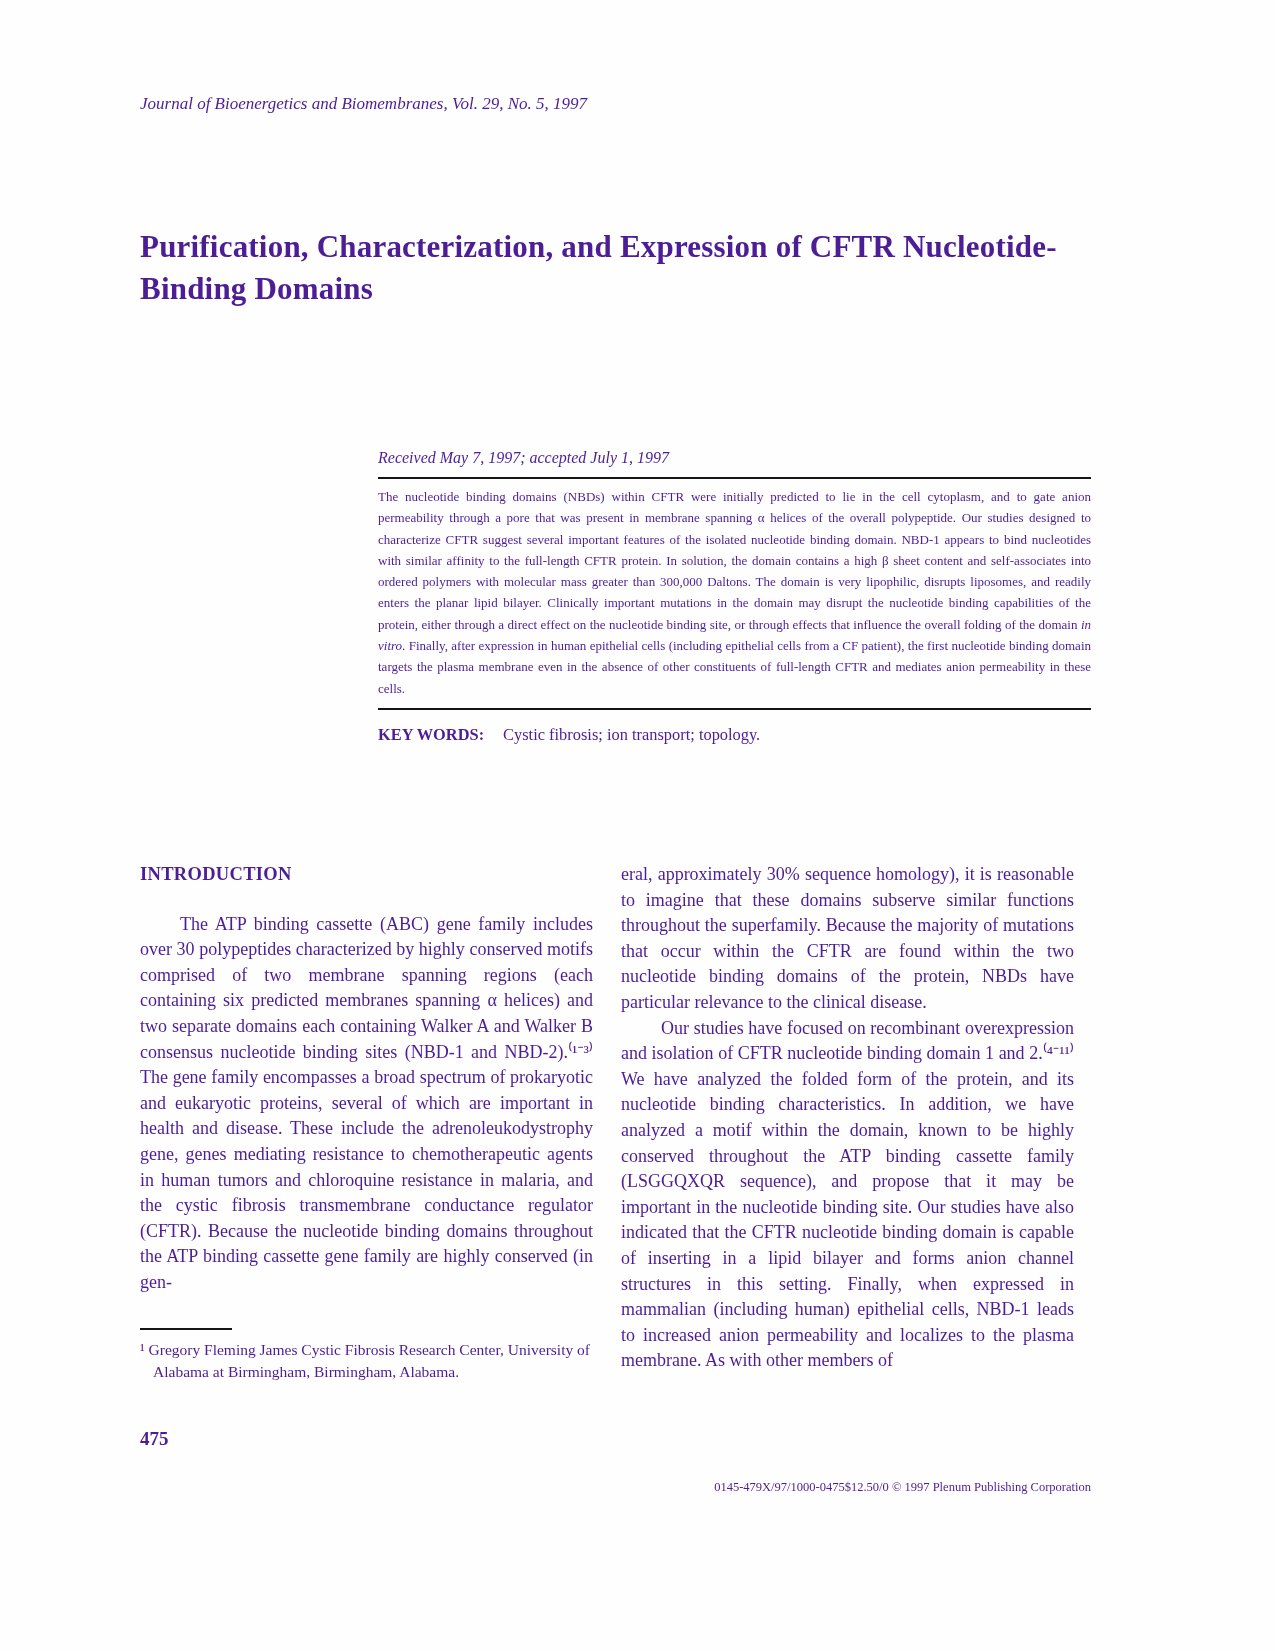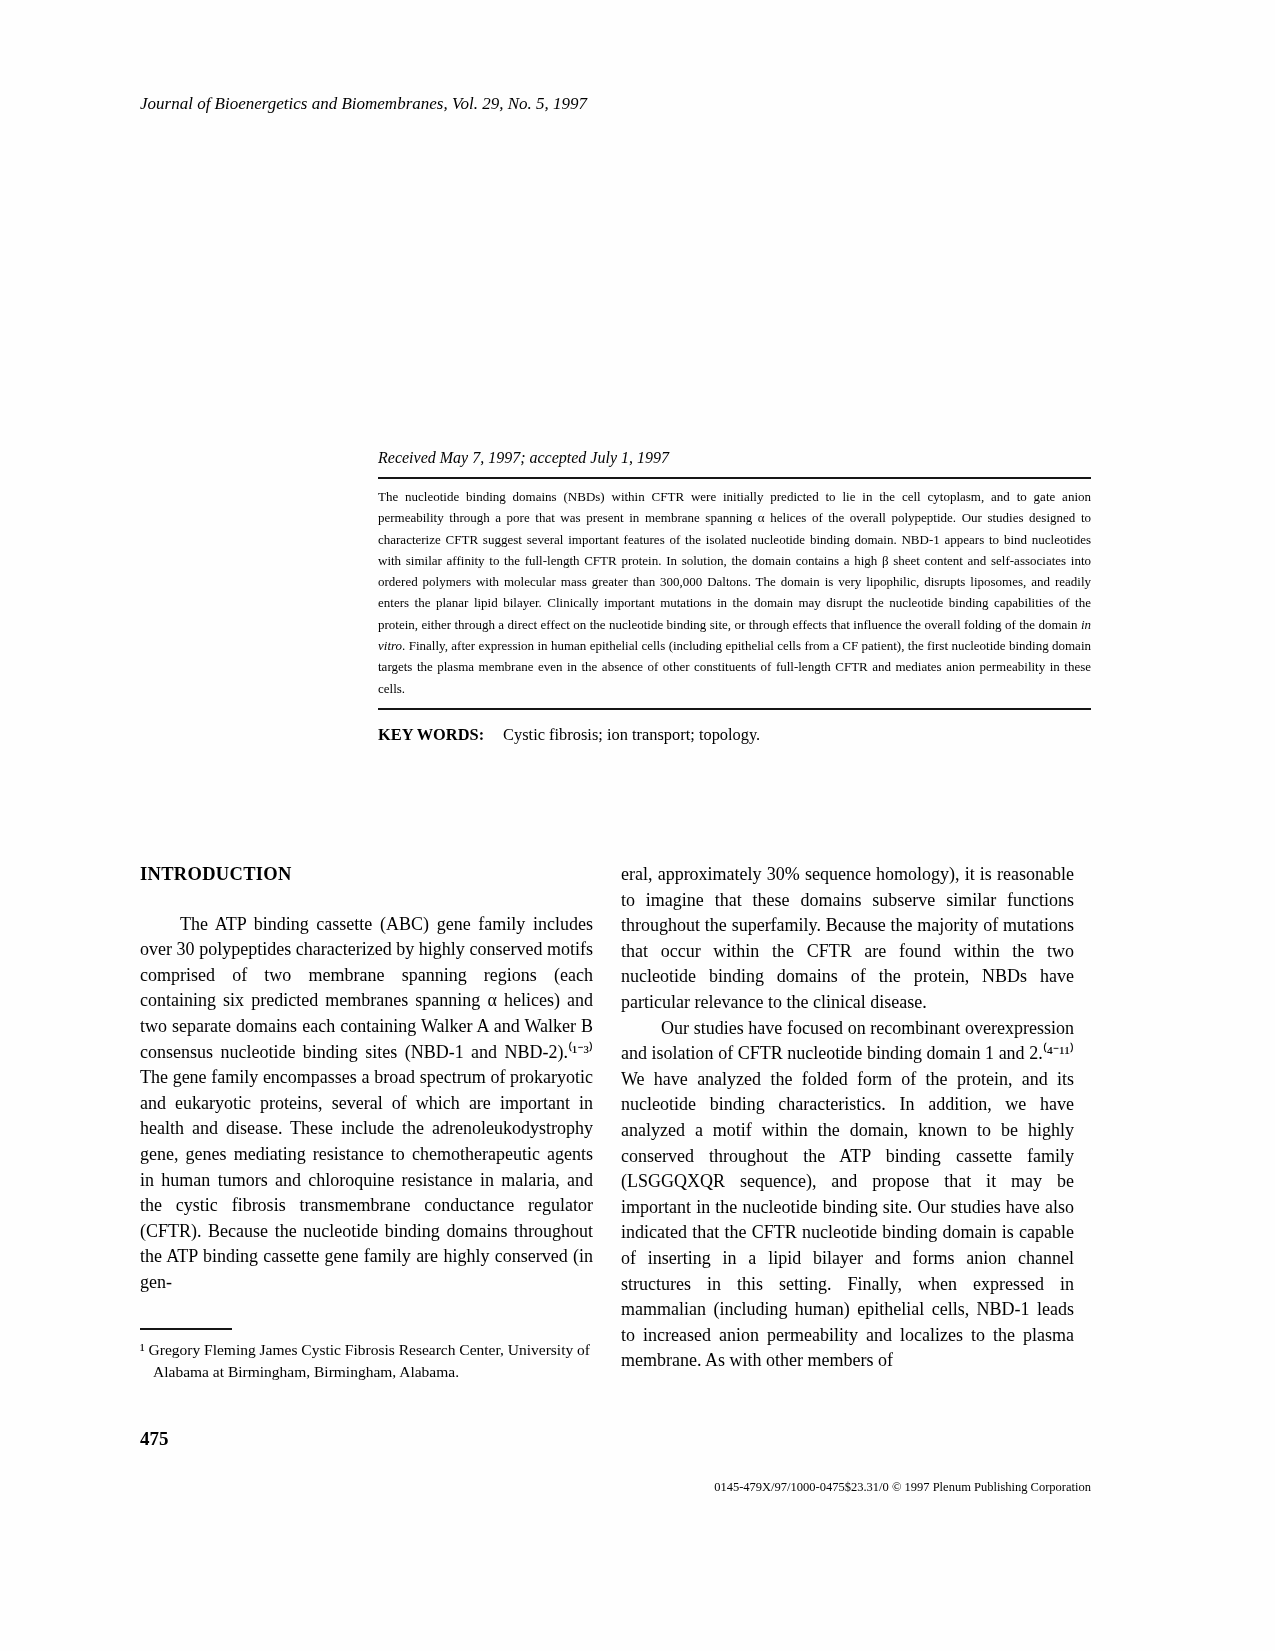--- a/index.html
+++ b/index.html
@@ -3,21 +3,21 @@
 <meta charset="utf-8">
 <style>
   * { margin: 0; padding: 0; box-sizing: border-box; }
   html, body { background: #ffffff; }
   .page {
     position: relative;
     width: 1275px;
     height: 1651px;
     margin: 0 auto;
     background: #fefefe;
-    color: #000000;
+    color: #4c1d95;
     font-family: "Liberation Serif", serif;
     overflow: hidden;
   }
   .journal-line {
     position: absolute;
     left: 140px; top: 94px;
     font-style: italic;
     font-size: 17px;
   }
   .paper-title {
@@ -117,20 +117,21 @@
     font-size: 12.5px;
   }
 </style>
 </head>
 <body>
 
 <div class="page">
 
   <div class="journal-line">Journal of Bioenergetics and Biomembranes, Vol. 29, No. 5, 1997</div>
 
+  <h1 class="paper-title">Purification, Characterization, and Expression of CFTR Nucleotide-Binding Domains</h1>
 
 
   <div class="abstract-block">
     <div class="received-line">Received May 7, 1997; accepted July 1, 1997</div>
     <div class="rule"></div>
     <p class="abstract-text"><span>The nucleotide binding domains (NBDs) within CFTR were initially predicted to lie in the cell cytoplasm, and to gate anion permeability through a pore that was present in membrane spanning α helices of the overall polypeptide. Our studies designed to characterize CFTR suggest several important features of the isolated nucleotide binding domain. NBD-1 appears to bind nucleotides with similar affinity to the full-length CFTR protein. In solution, the domain contains a high β sheet content and self-associates into ordered polymers with molecular mass greater than 300,000 Daltons. The domain is very lipophilic, disrupts liposomes, and readily enters the planar lipid bilayer. Clinically important mutations in the domain may disrupt the nucleotide binding capabilities of the protein, either through a direct effect on the nucleotide binding site, or through effects that influence the overall folding of the domain </span><i>in vitro</i><span>. Finally, after expression in human epithelial cells (including epithelial cells from a CF patient), the first nucleotide binding domain targets the plasma membrane even in the absence of other constituents of full-length CFTR and mediates anion permeability in these cells.</span></p>
     <div class="rule"></div>
     <p class="keywords-line"><b>KEY WORDS:</b><span>Cystic fibrosis; ion transport; topology.</span></p>
   </div>
 
@@ -145,15 +146,15 @@
     </div>
   </div>
 
   <div class="footnote">
     <div class="footnote-rule"></div>
     <p class="footnote-text">¹ Gregory Fleming James Cystic Fibrosis Research Center, University of Alabama at Birmingham, Birmingham, Alabama.</p>
   </div>
 
   <div class="page-number">475</div>
 
-  <div class="copyright-line">0145-479X/97/1000-0475$23.31/0 © 1997 Plenum Publishing Corporation</div>
+  <div class="copyright-line">0145-479X/97/1000-0475$12.50/0 © 1997 Plenum Publishing Corporation</div>
 
 </div>
 
 </body></html>

